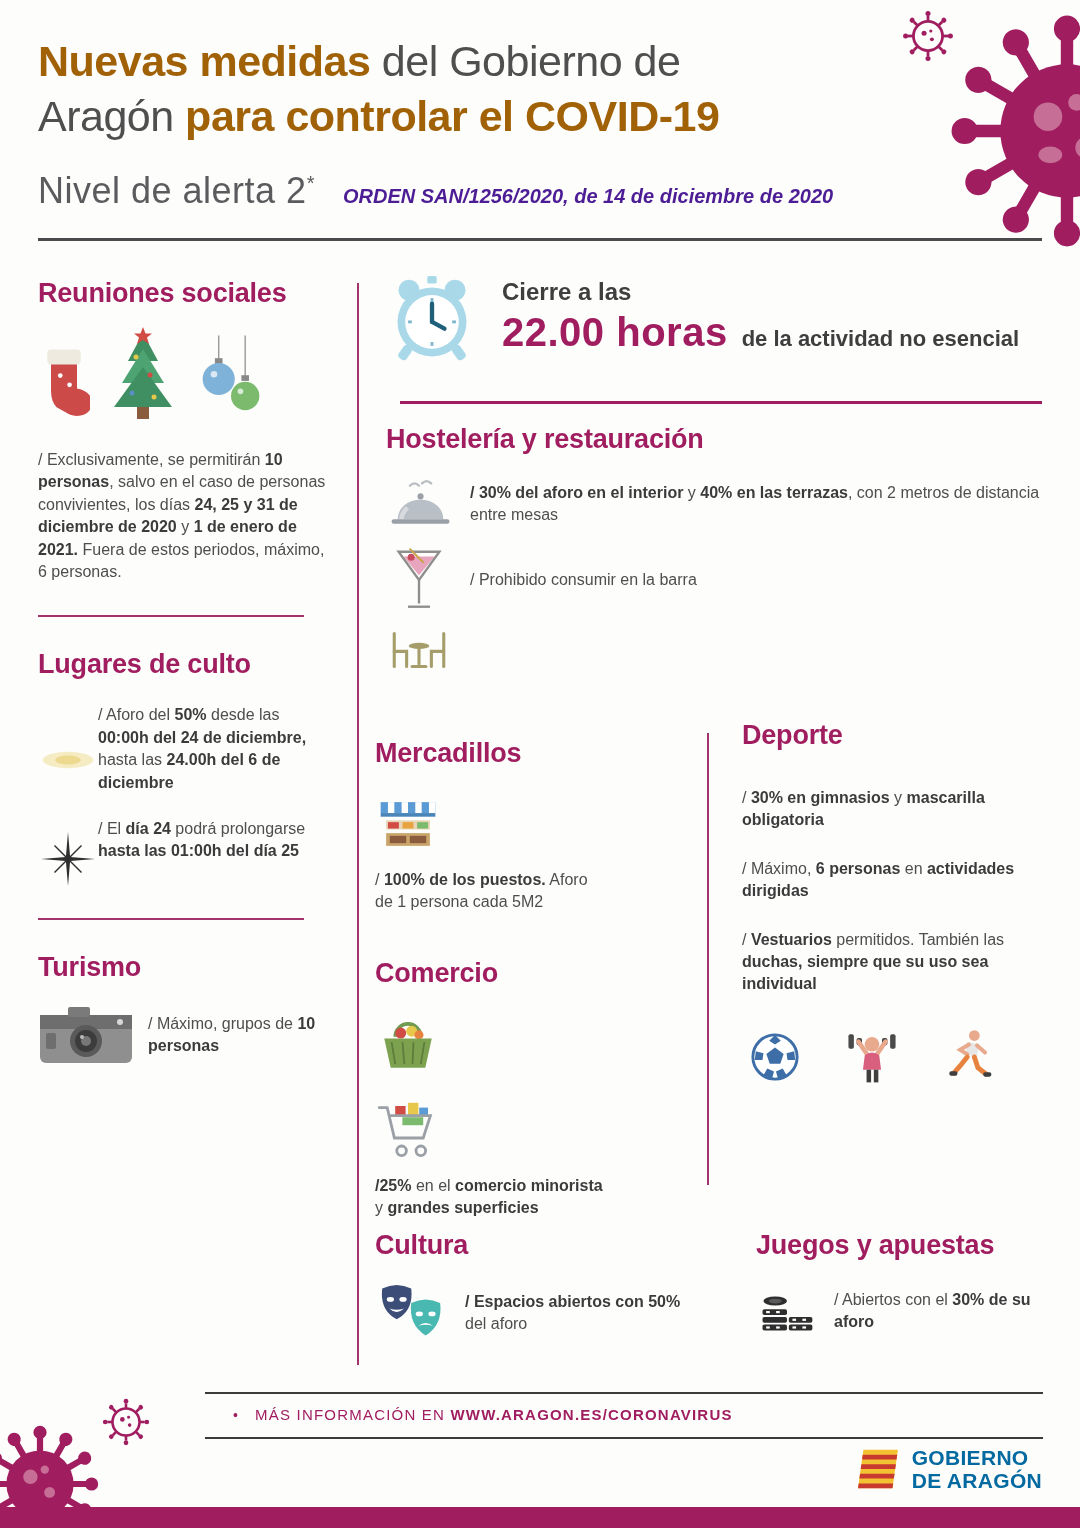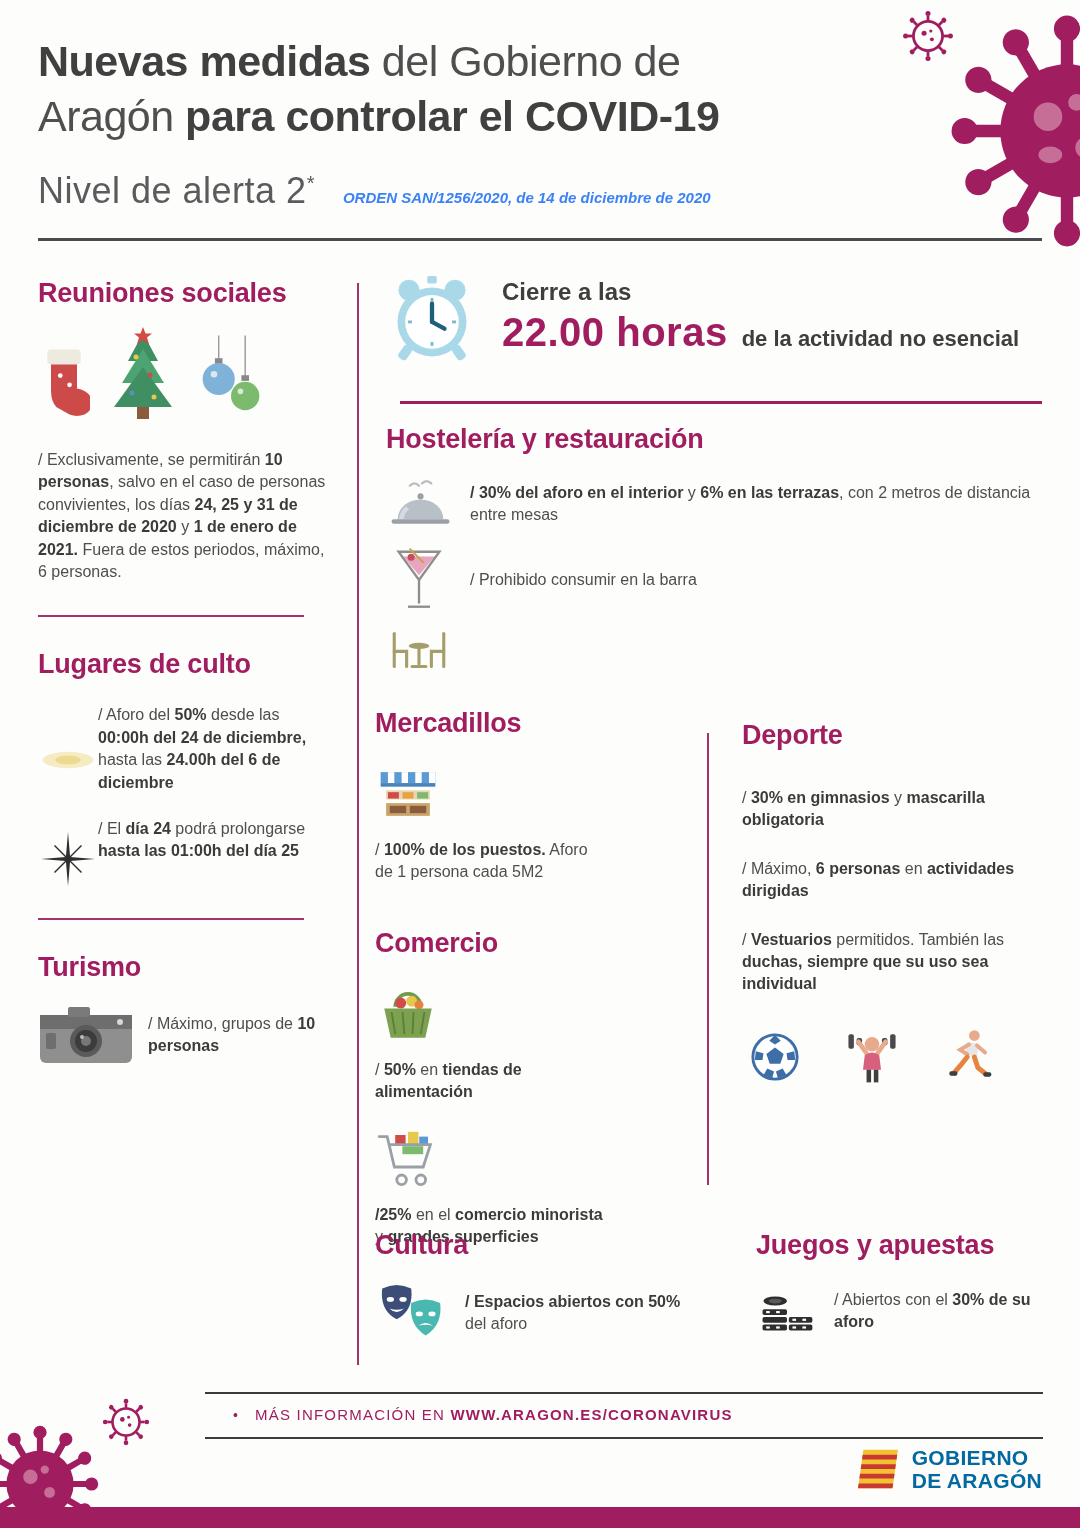--- a/index.html
+++ b/index.html
@@ -2,25 +2,25 @@
 <html><head>
 <meta charset="utf-8">
 <title>Nuevas medidas COVID-19 Aragón</title>
 <style>
   * { margin:0; padding:0; box-sizing:border-box; }
   body { background:#e8e8e8; font-family:"Liberation Sans","DejaVu Sans",sans-serif; }
   .page { position:relative; width:1080px; height:1528px; background:#fdfdfc; overflow:hidden; color:#4E4E4E; margin:0 auto; }
 
   
   .title { position:absolute; left:38px; top:34px; font-size:43px; line-height:1.28; color:#4F4F4F; letter-spacing:-0.5px; }
-  .title b { color:#404040; font-weight:700; }
+  .title b { color:#a16207; font-weight:700; }
   .alert-row { position:absolute; left:38px; top:170px; display:flex; align-items:baseline; gap:28px; }
   .alert { font-size:36px; color:#5B5B5D; letter-spacing:0.5px; }
   .alert sup { font-size:20px; color:#5B5B5D; }
-  .order { font-size:15px; font-style:italic; font-weight:700; color:#3b82f6; }
+  .order { font-size:20px; font-style:italic; font-weight:700; color:#4c1d95; }
   .header-rule { position:absolute; left:38px; top:238px; width:1004px; height:3px; background:#4B4B4D; }
 
   
   .h2 { font-size:27px; font-weight:700; color:#A01D5F; letter-spacing:-0.2px; }
   .rich, .body { font-size:16px; line-height:1.4; color:#4E4E4E; }
   .rich b, .body b { color:#3B3B3B; font-weight:700; }
   .icon-col { flex:none; display:flex; justify-content:center; }
 
   
   .col-left { position:absolute; left:38px; top:278px; width:298px; }
@@ -49,21 +49,21 @@
   
   .hosteleria { position:absolute; left:386px; top:424px; width:660px; }
   .h-row { display:flex; gap:18px; align-items:center; }
   .h-row .icon-col { width:66px; }
   .h-row .rich { flex:1; }
   .h-row1 { margin-top:24px; }
   .h-row2 { margin-top:18px; }
   .h-row3 { margin-top:14px; }
 
   
-  .mid-col { position:absolute; left:375px; top:708px; width:316px; }
+  .mid-col { position:absolute; left:375px; top:738px; width:316px; }
   .m-row { display:flex; gap:14px; margin-top:24px;flex-direction:column; }
   .m-row .icon-col { width:66px; }
   .m-row .rich { width:234px; }
   .mid-col .h2.second { margin-top:44px; }
 
   
   .right-col { position:absolute; left:742px; top:720px; width:302px; }
   .right-col .rich { width:296px; }
   .d-p1 { margin-top:36px; }
   .d-p2 { margin-top:26px; }
@@ -292,21 +292,21 @@
           <g stroke="#B9BCC0" stroke-width="3" fill="none" stroke-linecap="round">
               <path d="M30 8 q6 -6 12 0"></path>
               <path d="M46 5 q6 -6 12 0"></path>
             </g>
           <circle cx="44" cy="22" r="4" fill="#9AA0A6"></circle>
           <path d="M14 52 a30 26 0 0 1 60 0 z" fill="#B9BFC6"></path>
           <path d="M16 52 a28 24 0 0 1 9 -17 l4 4 a24 20 0 0 0 -7 13 z" fill="#D7DBE0"></path>
           <rect x="6" y="52" width="76" height="6" rx="3" fill="#9AA0A6"></rect>
         </svg>
       </div>
-      <p class="rich"><b>/ 30% del aforo en el interior</b><span> y </span><b>6% en las terrazas</b><span>, con 2 metros de distancia entre mesas</span></p>
+      <p class="rich"><b>/ 30% del aforo en el interior</b><span> y </span><b>40% en las terrazas</b><span>, con 2 metros de distancia entre mesas</span></p>
     </div>
 
     <div class="h-row h-row2">
       <div class="icon-col">
         <svg width="52" height="66" viewBox="0 0 64 84">
           <polygon points="12,12 52,12 32,36" fill="#E7A6BE"></polygon>
           <polygon points="6,6 58,6 32,42" fill="none" stroke="#8E8E8E" stroke-width="3"></polygon>
           <line x1="32" y1="42" x2="32" y2="72" stroke="#8E8E8E" stroke-width="3"></line>
           <line x1="18" y1="76" x2="46" y2="76" stroke="#8E8E8E" stroke-width="3"></line>
           <line x1="20" y1="2" x2="38" y2="20" stroke="#C9A24A" stroke-width="2.5"></line>
@@ -370,21 +370,20 @@
             <circle cx="46" cy="24" r="5" fill="#E8823F"></circle>
           <path d="M8 28 h52 l-7 32 h-38 z" fill="#7CA24F"></path>
           <g stroke="#5E7D3C" stroke-width="2">
               <line x1="16" y1="32" x2="20" y2="56"></line>
               <line x1="28" y1="32" x2="30" y2="56"></line>
               <line x1="40" y1="32" x2="39" y2="56"></line>
               <line x1="52" y1="32" x2="48" y2="56"></line>
             </g>
         </svg>
       </div>
-      <p class="rich"><span>/ </span><b>50%</b><span> en </span><b>tiendas de alimentación</b></p>
     </div>
 
     <div class="m-row">
       <div class="icon-col">
         <svg width="64" height="62" viewBox="0 0 80 76">
           <g>
               <rect x="24" y="8" width="13" height="13" fill="#D04C45"></rect>
               <rect x="40" y="4" width="13" height="16" fill="#E8C84A"></rect>
               <rect x="54" y="10" width="11" height="11" fill="#5B9BD5"></rect>
               <rect x="33" y="22" width="26" height="10" fill="#7CBB6E"></rect>

